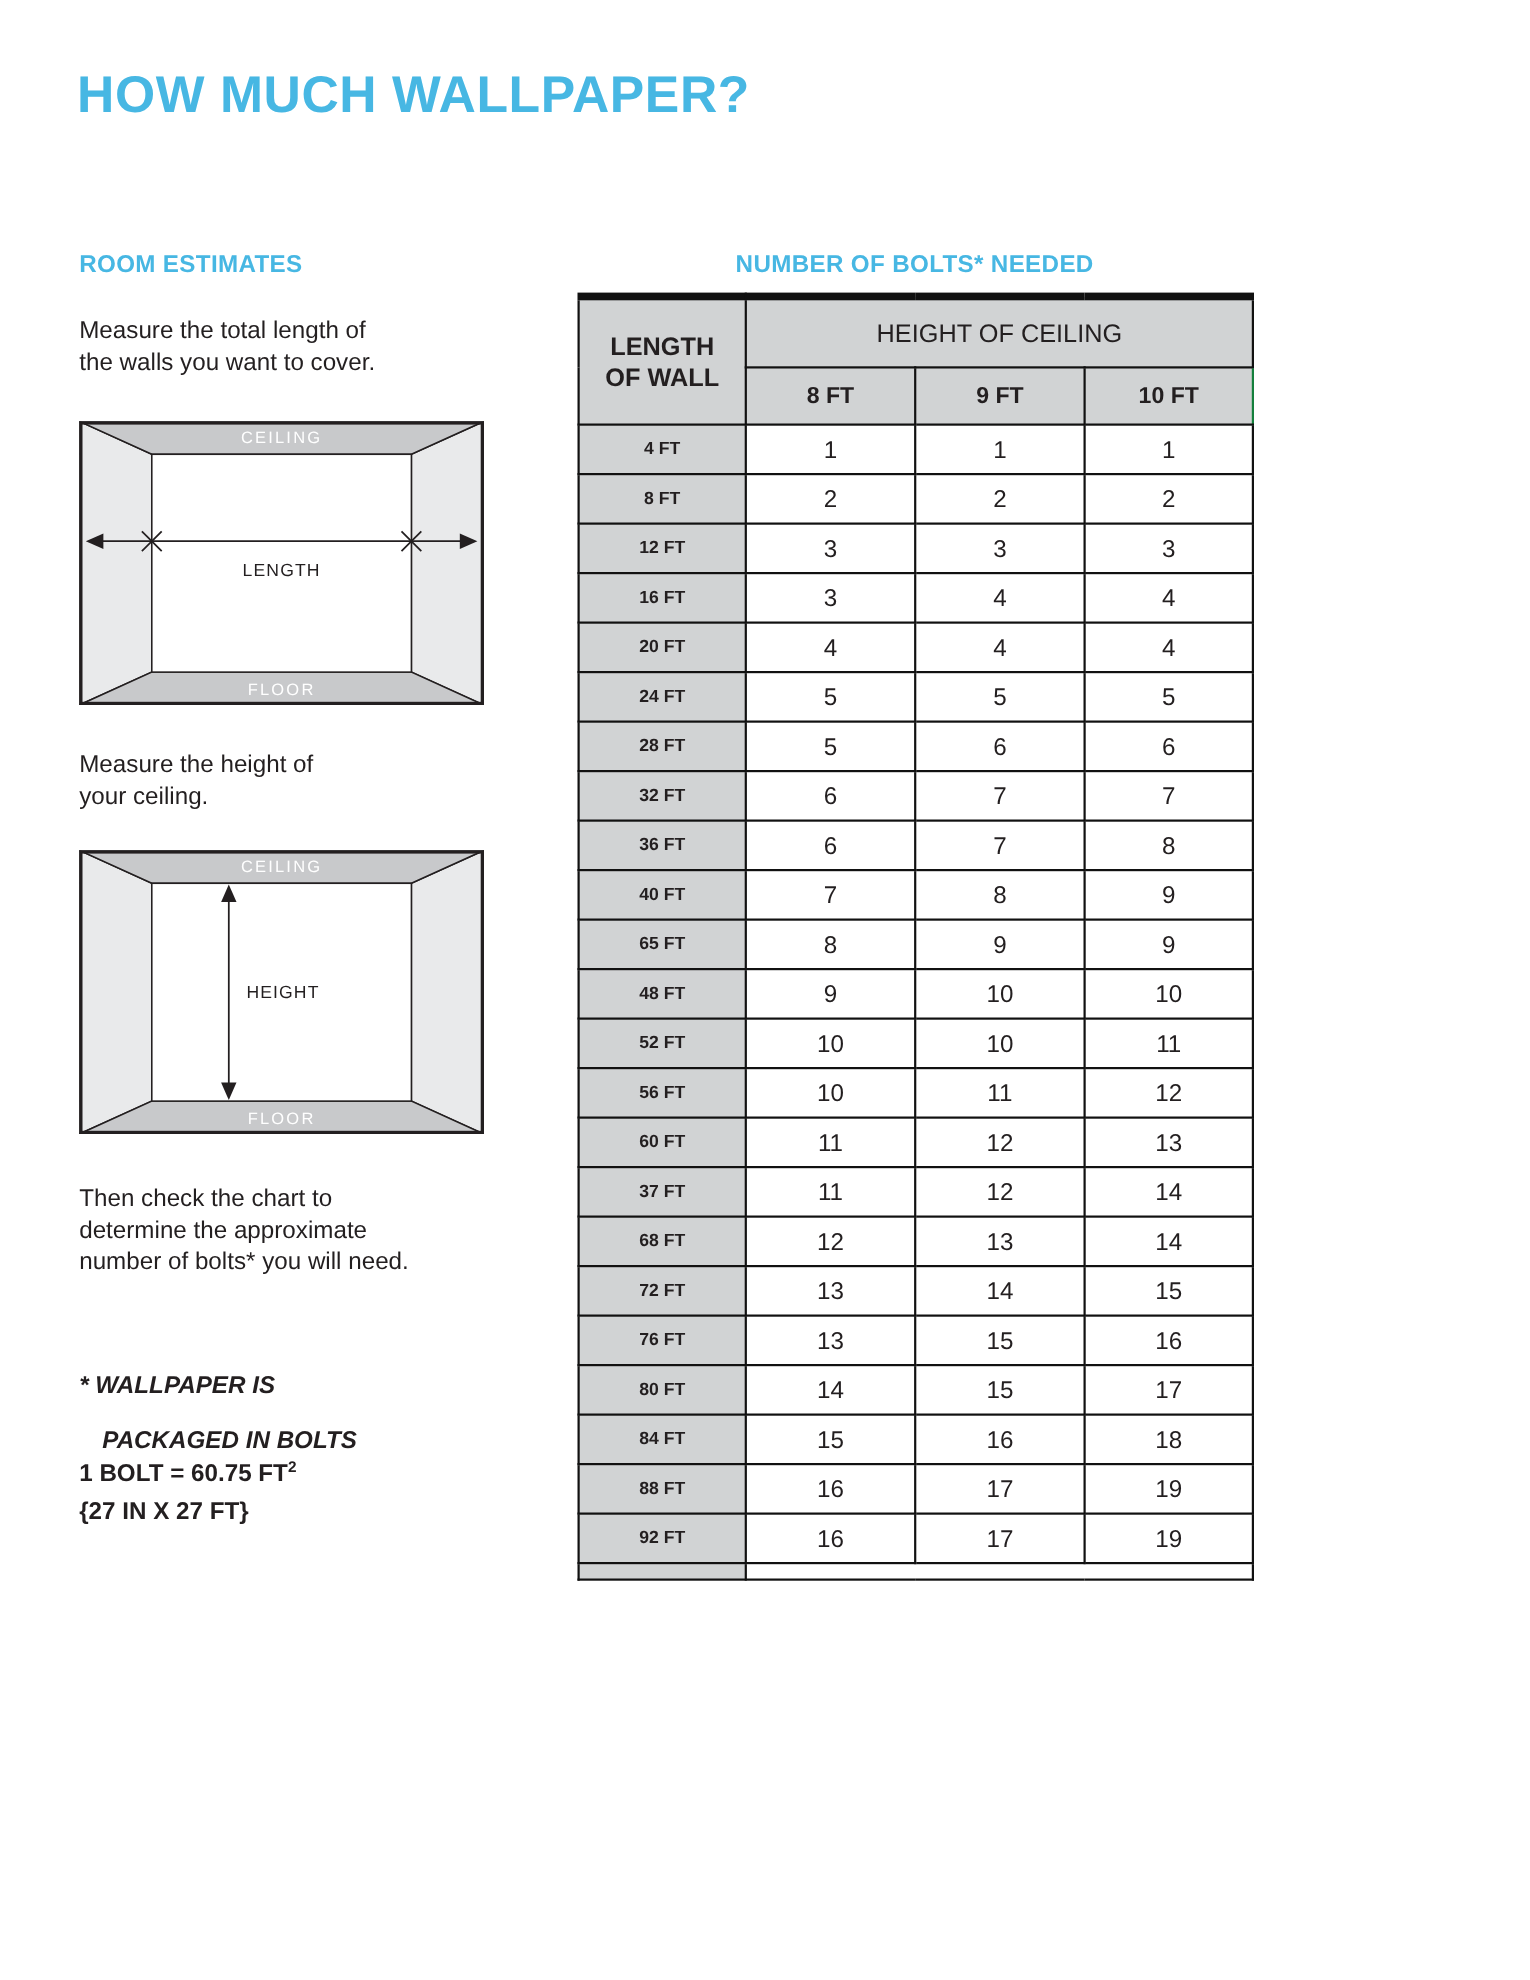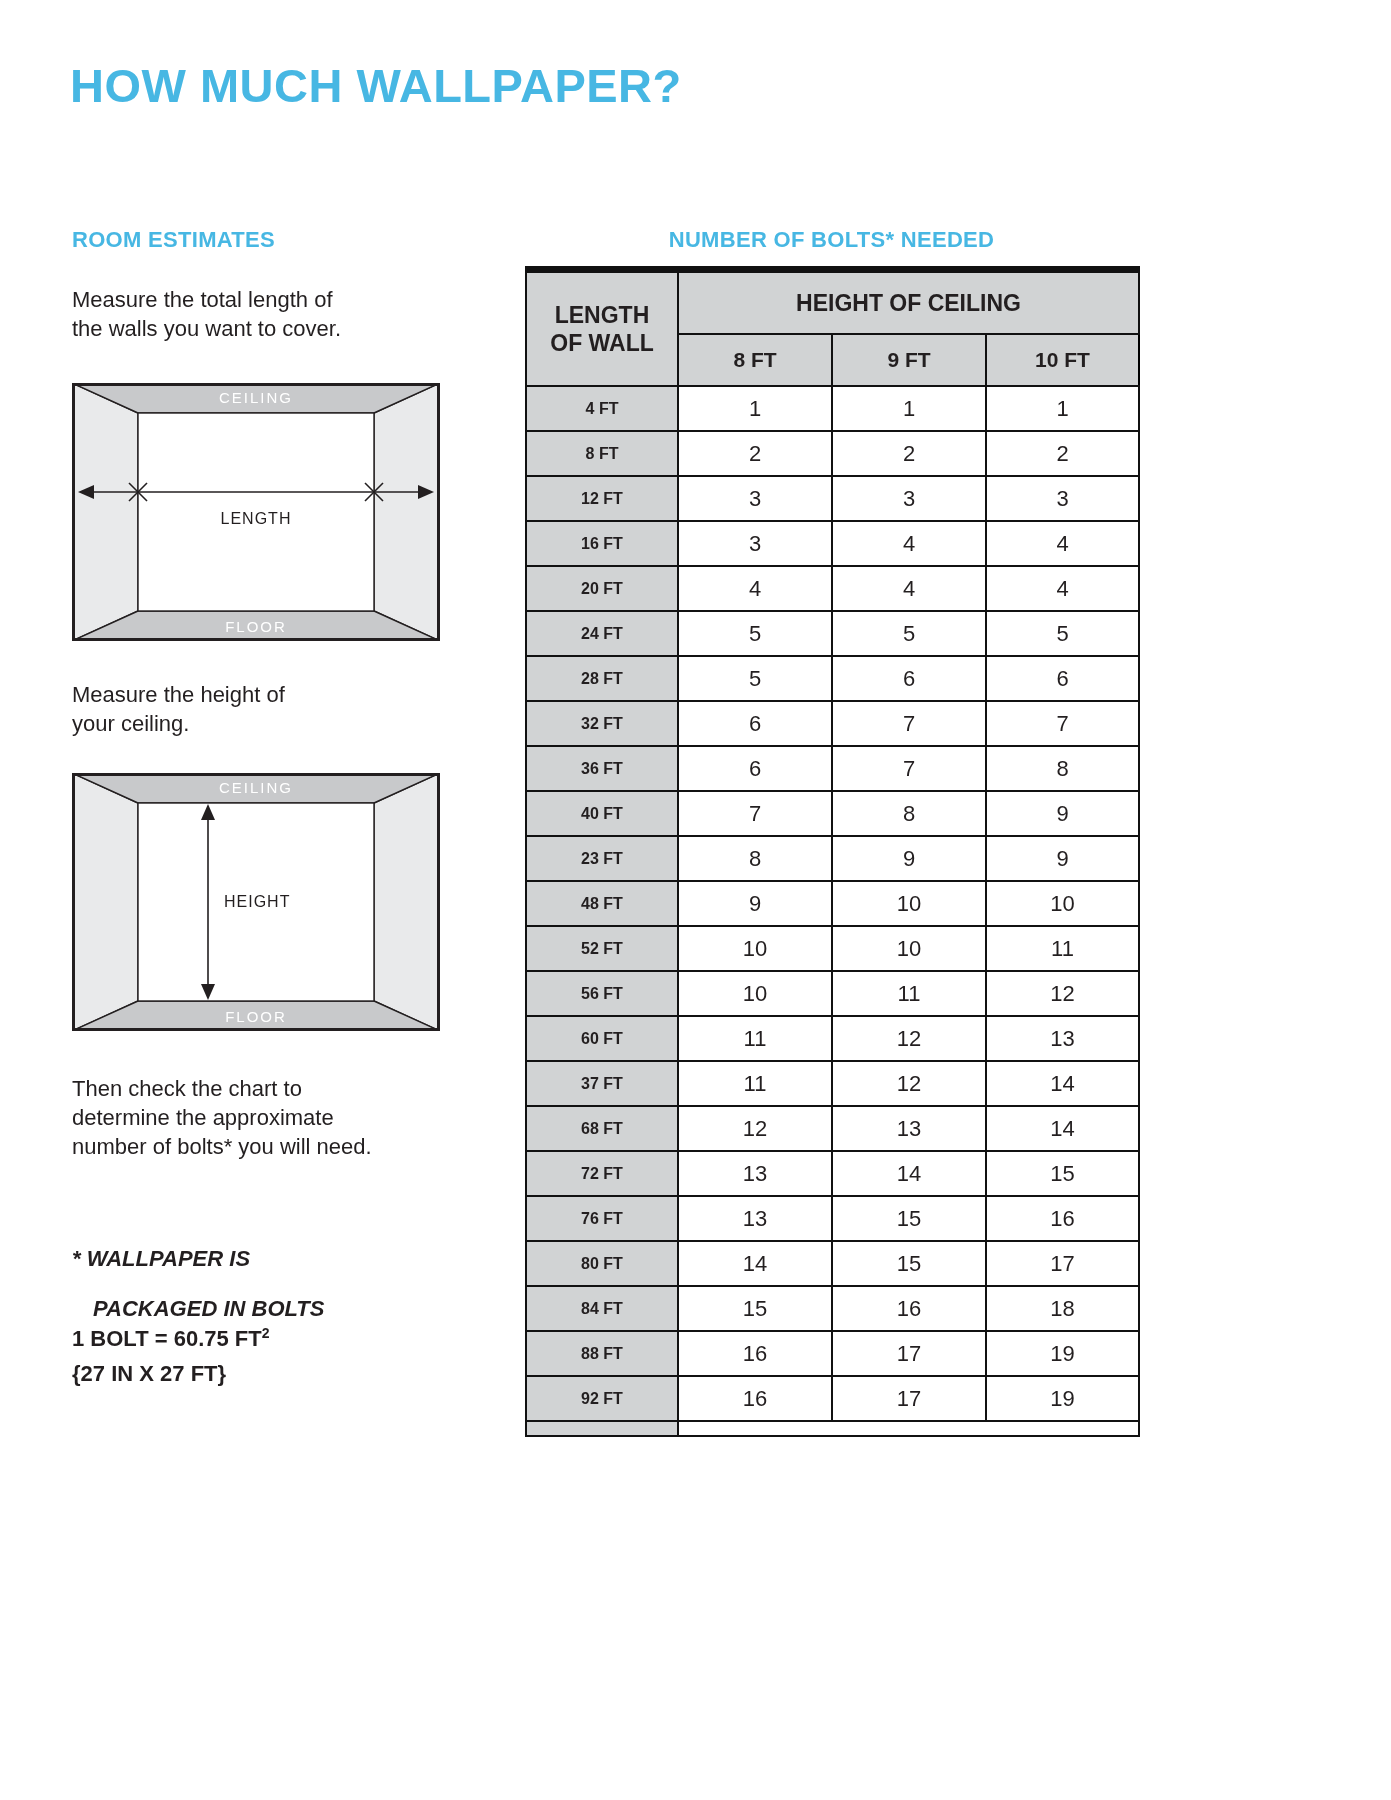--- a/index.html
+++ b/index.html
@@ -73,33 +73,33 @@
     font-size: 23px;
     font-weight: bold;
     line-height: 28px;
     white-space: pre-line;
     border-right: 5px solid #111111;
     border-bottom: 6px solid #111111;
   }
   th.span-header {
     background: #d1d3d4;
     font-size: 23px;
-    font-weight: bold;
+    font-weight: normal;
     height: 60px;
   }
   th.subhead {
     background: #d1d3d4;
     font-size: 21px;
     font-weight: bold;
     height: 50px;
     border-left: hidden;
     border-right: hidden;
     border-bottom: 6px solid #111111;
   }
-  th.subhead:last-child { border-right: 2px solid #000000; }
+  th.subhead:last-child { border-right: 2px solid #15803d; }
   td.rowhead {
     background: #d1d3d4;
     font-size: 16px;
     font-weight: bold;
     height: 43px;
     border-right: 5px solid #111111;
   }
   td.num {
     background: #ffffff;
     font-size: 22px;
@@ -249,21 +249,21 @@
             <td class="num">7</td>
             <td class="num">8</td>
           </tr>
           <tr>
             <td class="rowhead">40 FT</td>
             <td class="num">7</td>
             <td class="num">8</td>
             <td class="num">9</td>
           </tr>
           <tr>
-            <td class="rowhead">23 FT</td>
+            <td class="rowhead">65 FT</td>
             <td class="num">8</td>
             <td class="num">9</td>
             <td class="num">9</td>
           </tr>
           <tr>
             <td class="rowhead">48 FT</td>
             <td class="num">9</td>
             <td class="num">10</td>
             <td class="num">10</td>
           </tr>

